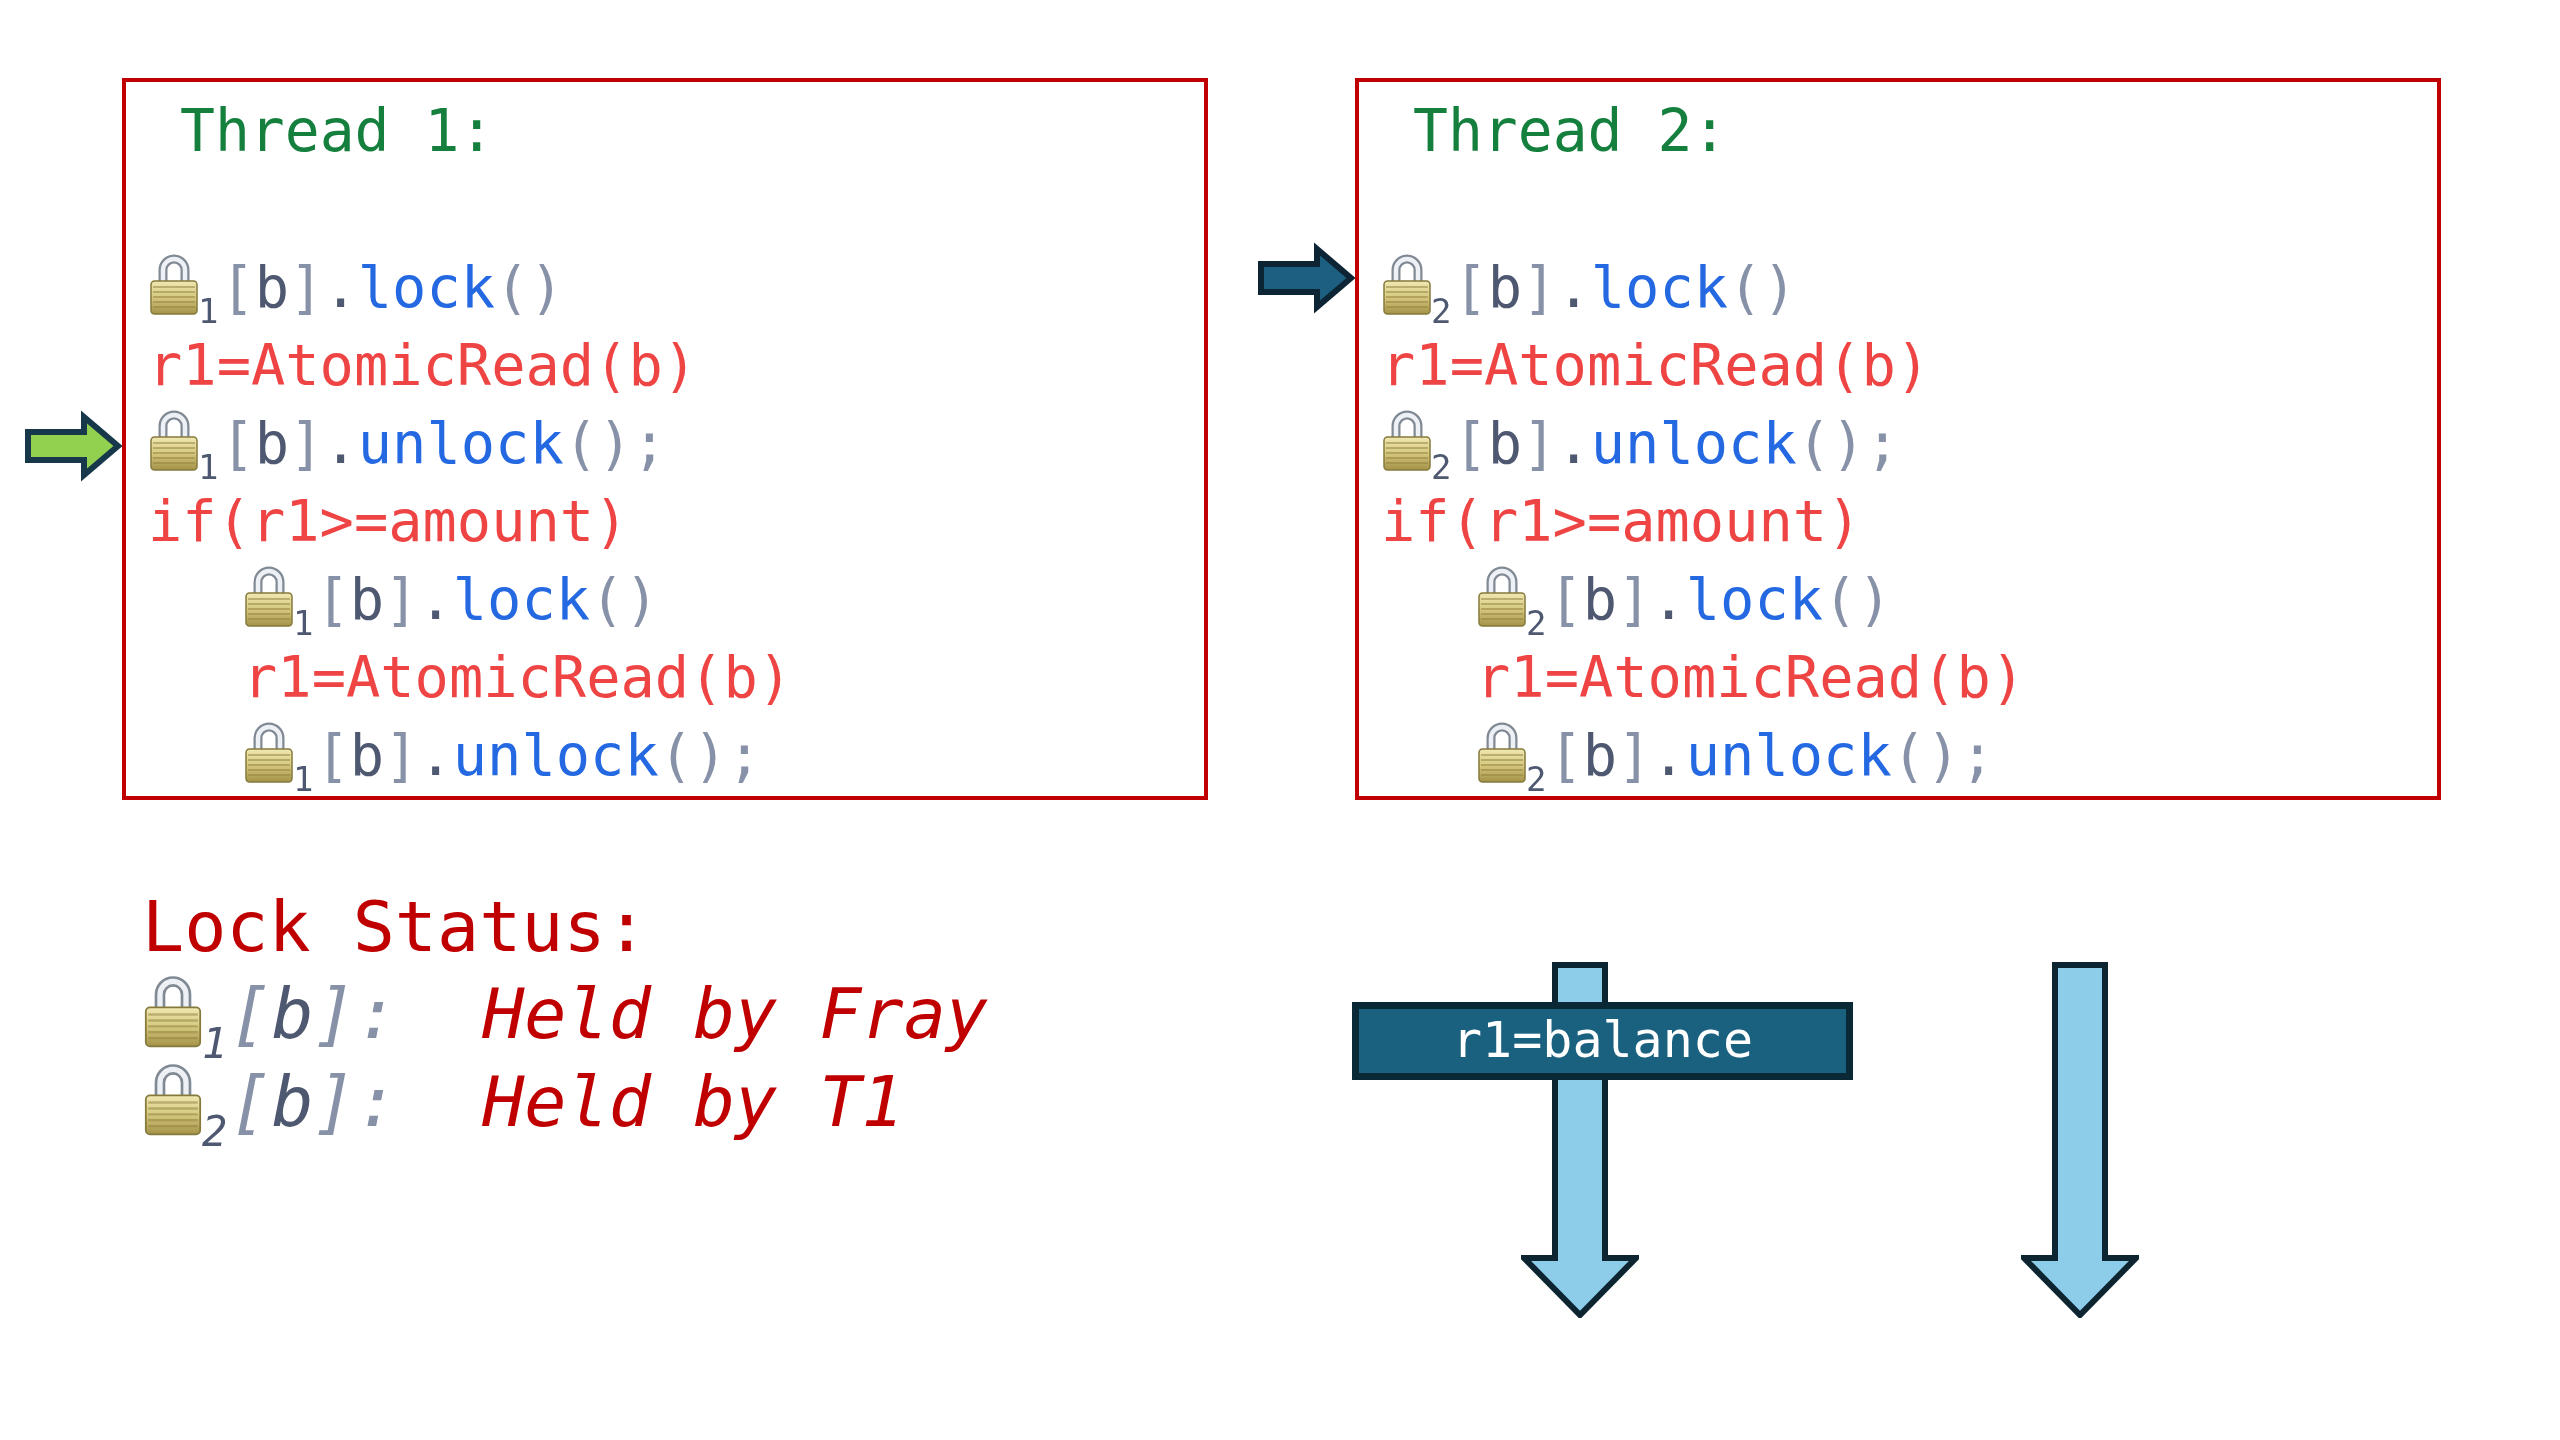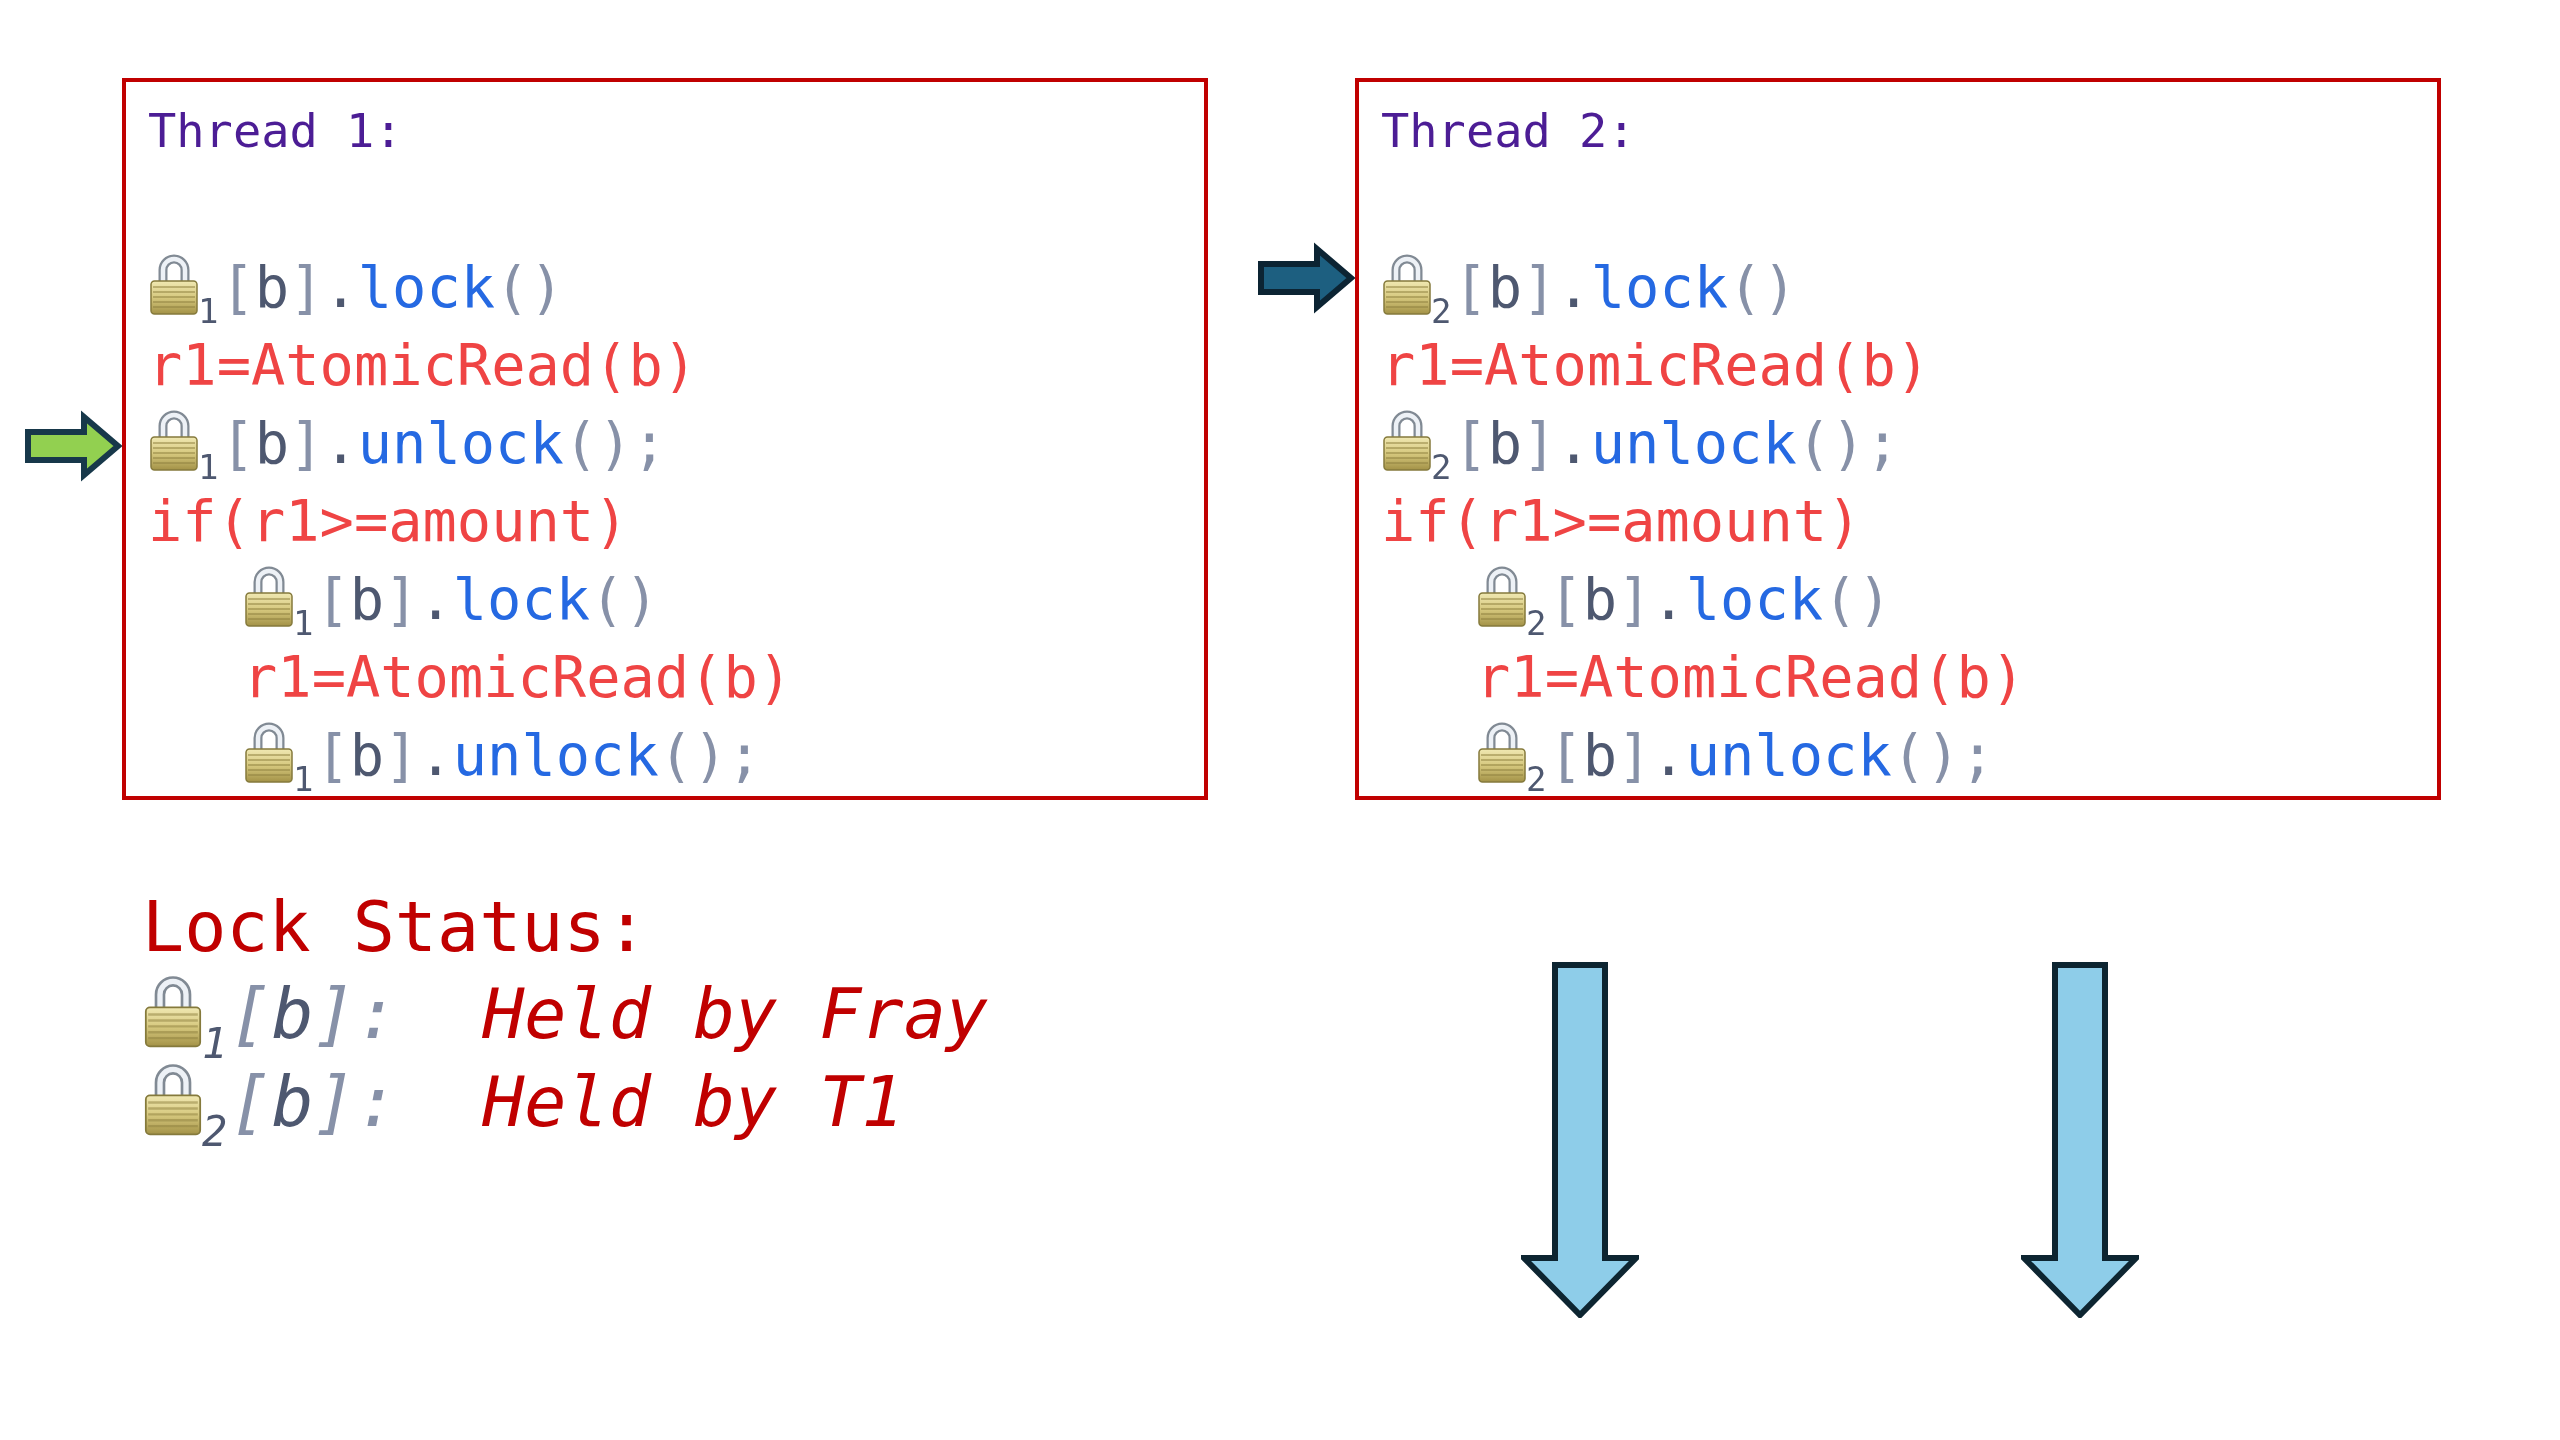--- a/index.html
+++ b/index.html
@@ -4,21 +4,21 @@
 <style>
   html,body{margin:0;padding:0;background:#ffffff;}
   .canvas{position:relative;width:2560px;height:1440px;background:#ffffff;overflow:hidden;
           font-family:"DejaVu Sans Mono",monospace;}
 
   
   .thread-box{position:absolute;top:78px;width:1086px;height:722px;border:4px solid #C00000;
               box-sizing:border-box;background:#ffffff;padding:10px 0 0 22px;}
   .thread-box.t1{left:122px;}
   .thread-box.t2{left:1355px;}
-  .box-title{height:78px;line-height:78px;font-size:47px;color:#4c1d95;white-space:pre;}
+  .box-title{height:78px;line-height:78px;font-size:58px;color:#15803d;white-space:pre;margin-left:32px;}
   .code-line{height:78px;line-height:78px;font-size:57px;color:#000;white-space:pre;}
   .code-line.indent{padding-left:95px;}
   .tok-k{color:#ef4444;}
   .tok-g{color:#8791A8;}
   .tok-s{color:#4E5870;}
   .tok-r{color:#C00000;}
   .tok-f{color:#2569E2;}
 
   
   .lock{width:52px;height:66px;vertical-align:-10px;}
@@ -140,14 +140,15 @@
   </section>
 
 
   <svg class="tl-arrow a1" viewBox="0 0 118 356">
     <path d="M34 3 H84 V296 H115 L59 353 L3 296 H34 Z" fill="#8ECDE9" stroke="#0D2531" stroke-width="6" stroke-linejoin="miter"></path>
   </svg>
   <svg class="tl-arrow a2" viewBox="0 0 118 356">
     <path d="M34 3 H84 V296 H115 L59 353 L3 296 H34 Z" fill="#8ECDE9" stroke="#0D2531" stroke-width="6" stroke-linejoin="miter"></path>
   </svg>
 
+  <div class="badge">r1=balance</div>
 
 </div>
 
 </body></html>

